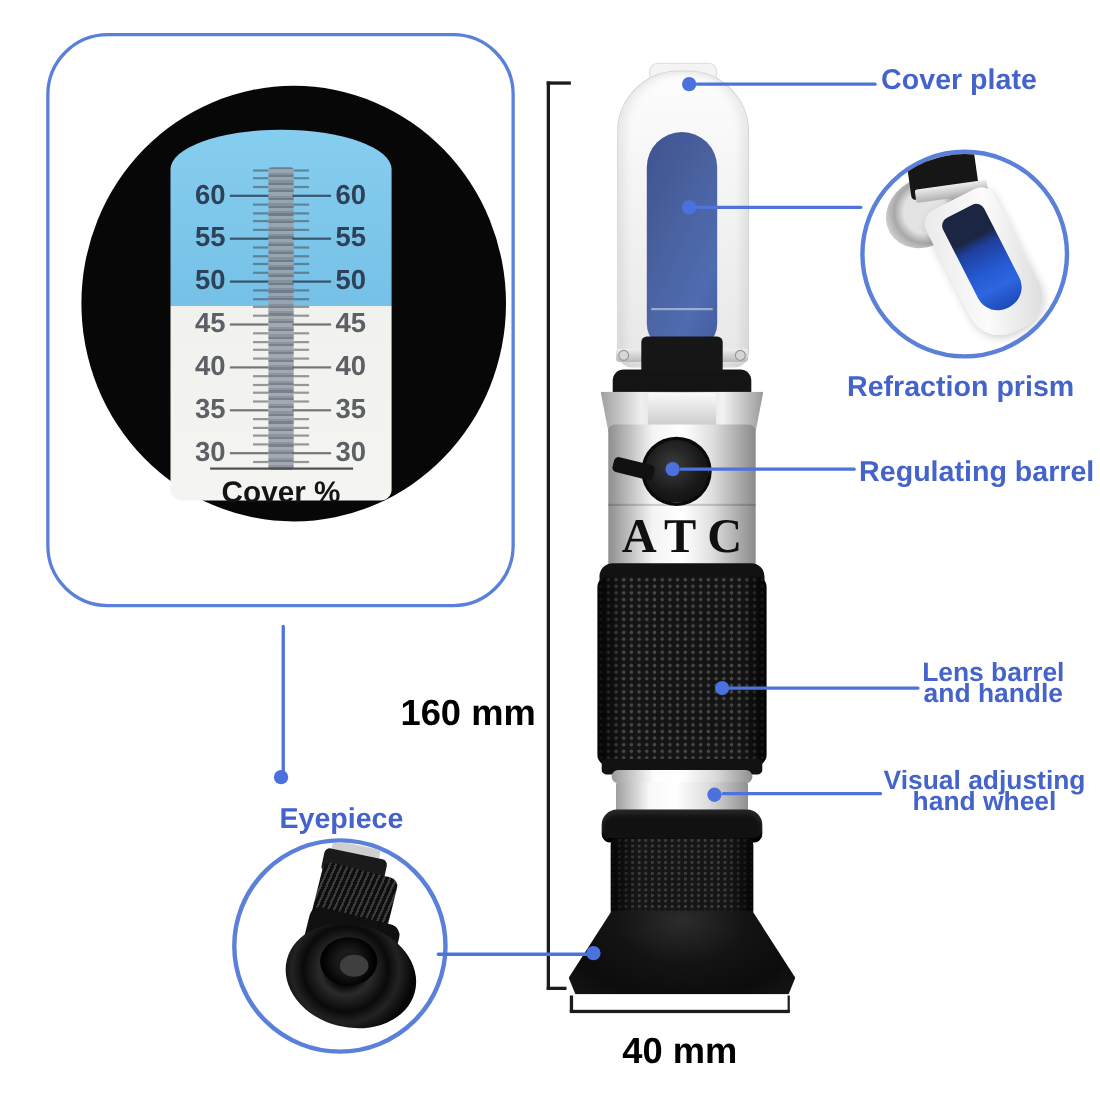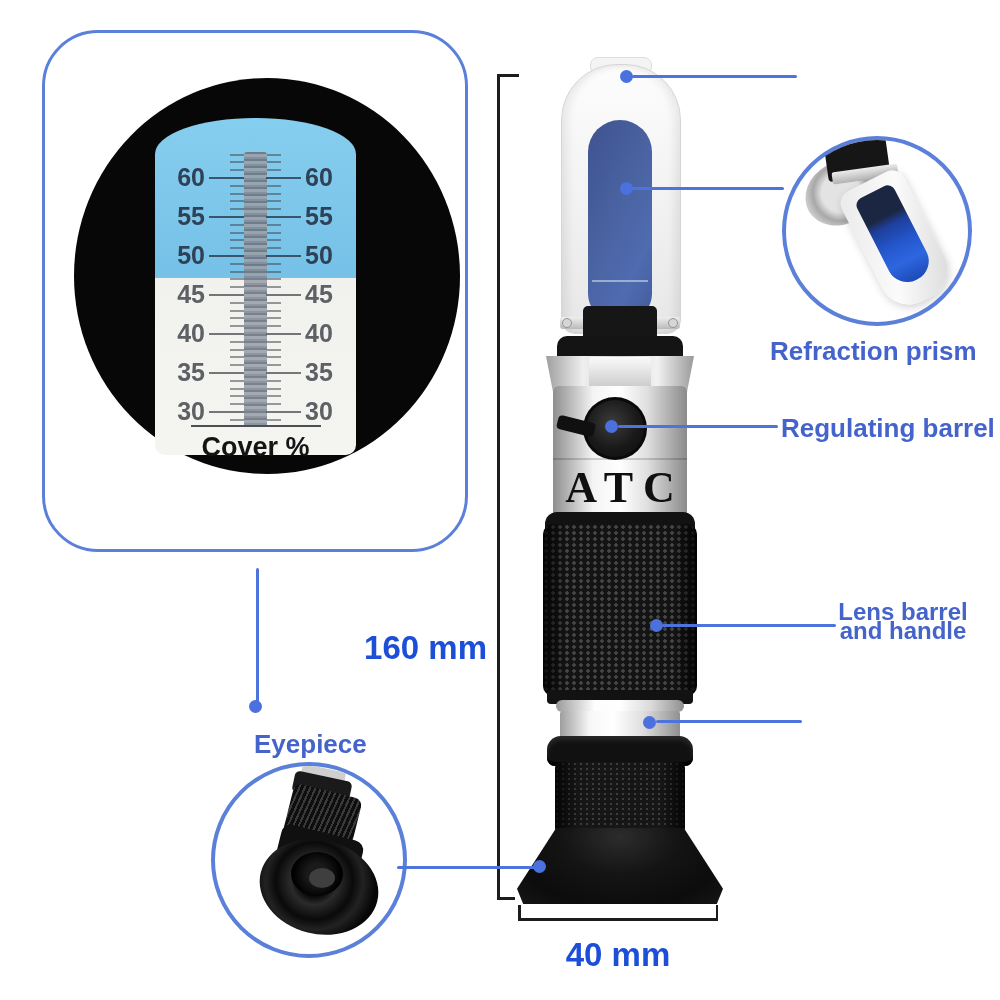--- a/index.html
+++ b/index.html
@@ -69,21 +69,21 @@
         background-color:#161616;
         background-image:linear-gradient(90deg,rgba(0,0,0,.8),rgba(0,0,0,0) 18%,rgba(0,0,0,0) 82%,rgba(0,0,0,.8)),
                          radial-gradient(circle at 2px 2px,#3e3e3e 1.2px,rgba(0,0,0,0) 1.5px);
         background-size:100% 100%,6px 5px;}
   .bell{left:517px;top:828px;width:206px;height:76px;
         clip-path:polygon(19% 0,81% 0,100% 80%,97% 100%,3% 100%,0 80%);
         background:radial-gradient(ellipse at 50% 12%,#2c2c2c 0%,#141414 40%,#0c0c0c 75%,#161616 100%);}
 
   
   .dim{background:#1c1c1c;}
-  .dim-label{color:#1d4ed8;font-weight:700;font-size:33px;white-space:nowrap;}
+  .dim-label{color:#000000;font-weight:700;font-size:33px;white-space:nowrap;}
 
   
   .c-line{position:absolute;height:3px;background:#4d73dd;border-radius:2px;}
   .c-vline{position:absolute;width:3px;background:#4d73dd;border-radius:2px;}
   .c-dot{position:absolute;width:13px;height:13px;border-radius:50%;background:#4a71dd;}
   .c-label{position:absolute;color:#4463cb;font-weight:700;font-size:26px;white-space:nowrap;}
   .c-label2{position:absolute;color:#4463cb;font-weight:700;font-size:24px;line-height:.8;text-align:center;}
   .inset-circle{position:absolute;border:4px solid #5b80d9;border-radius:50%;background:#fff;overflow:hidden;}
 
   
@@ -239,20 +239,21 @@
   <div class="abs dim" style="left:497px;top:897px;width:18px;height:2.5px;"></div>
   <div class="abs dim-label" style="left:355px;top:629px;width:132px;text-align:right;">160 mm</div>
 
   <div class="abs dim" style="left:518px;top:918px;width:200px;height:2.5px;"></div>
   <div class="abs dim" style="left:518px;top:905px;width:2.5px;height:15px;"></div>
   <div class="abs dim" style="left:715.5px;top:905px;width:2.5px;height:15px;"></div>
   <div class="abs dim-label" style="left:518px;top:936px;width:200px;text-align:center;">40 mm</div>
 
   <div class="c-dot" style="left:620px;top:70px;"></div>
   <div class="c-line" style="left:632px;top:75px;width:165px;"></div>
+  <div class="c-label" style="left:801px;top:57px;">Cover plate</div>
 
   <div class="c-dot" style="left:620px;top:182px;"></div>
   <div class="c-line" style="left:632px;top:187px;width:152px;"></div>
   <div class="inset-circle" style="left:782px;top:136px;width:182px;height:182px;">
     <div class="abs pi-collar"></div>
     <div class="abs pi-clamp"></div>
     <div class="abs pi-edge"></div>
     <div class="abs pi-plate">
       <div class="abs pi-window"></div>
     </div>
@@ -265,20 +266,24 @@
 
   <div class="c-dot" style="left:650px;top:619px;"></div>
   <div class="c-line" style="left:662px;top:624px;width:174px;"></div>
   <div class="c-label2" style="left:836px;top:602px;width:134px;">
     <span>Lens barrel</span><br>
     <span>and handle</span>
   </div>
 
   <div class="c-dot" style="left:643px;top:716px;"></div>
   <div class="c-line" style="left:656px;top:720px;width:146px;"></div>
+  <div class="c-label2" style="left:797px;top:700px;width:196px;">
+    <span>Visual adjusting</span><br>
+    <span>hand wheel</span>
+  </div>
 
   <div class="c-vline" style="left:256px;top:568px;height:136px;"></div>
   <div class="c-dot" style="left:249px;top:700px;"></div>
   <div class="c-label" style="left:254px;top:729px;">Eyepiece</div>
   <div class="inset-circle" style="left:211px;top:762px;width:188px;height:188px;">
     <div class="abs ei-top"></div>
     <div class="abs ei-ring"></div>
     <div class="abs ei-barrel"></div>
     <div class="abs ei-shoulder"></div>
     <div class="abs ei-bell"></div>

